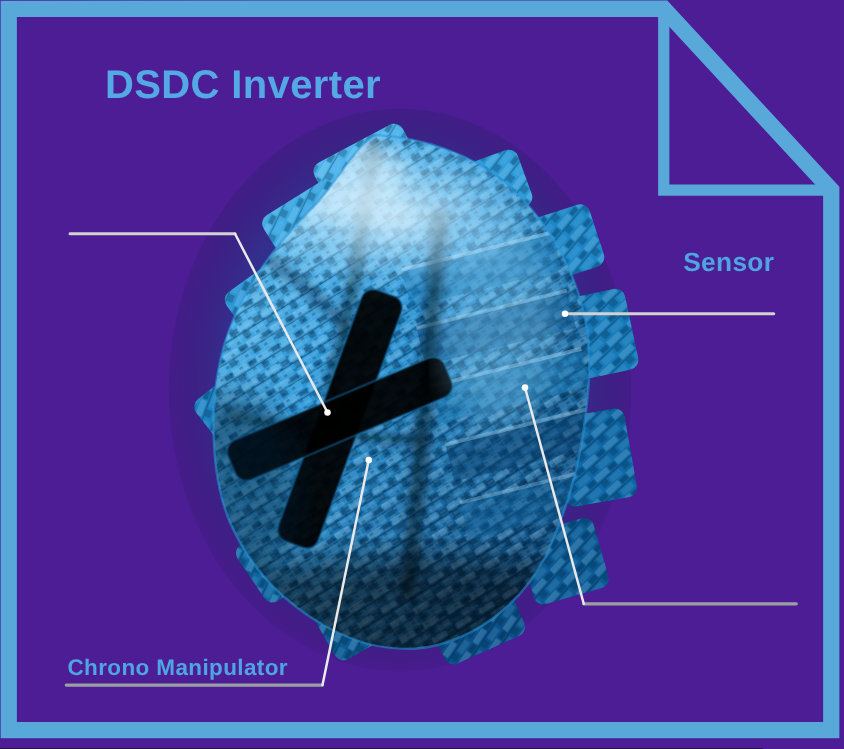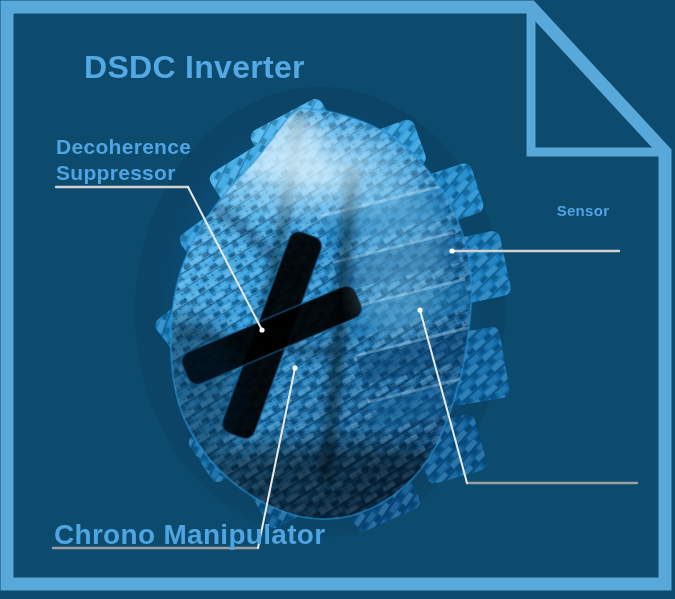--- a/index.html
+++ b/index.html
@@ -1,26 +1,26 @@
 <!DOCTYPE html>
 <html><head>
 <meta charset="utf-8">
 <style>
   html,body{margin:0;padding:0;background:#000;}
   #stage{
-    position:relative;width:675px;height:599px;background:#0c4a6e;overflow:hidden;
+    position:relative;width:675px;height:599px;background:#4c1d95;overflow:hidden;
     font-family:"Liberation Sans", sans-serif;
   }
   #stage svg{position:absolute;left:0;top:0;}
   .txt{position:absolute;font-weight:bold;color:#4fa5e1;letter-spacing:.3px;}
   #title{left:84px;top:49px;font-size:32px;line-height:37px;color:#54a8e3;}
   #lbl-deco{left:56px;top:134px;font-size:21px;line-height:26px;text-align:left;}
-  #lbl-sensor{left:505px;top:197px;width:156px;font-size:15px;line-height:27px;text-align:center;}
+  #lbl-sensor{left:505px;top:197px;width:156px;font-size:21px;line-height:27px;text-align:center;}
   #lbl-infusion{left:466px;top:455px;font-size:21px;line-height:25px;}
-  #lbl-chrono{left:54px;top:522px;font-size:28px;line-height:25px;}
+  #lbl-chrono{left:54px;top:522px;font-size:18px;line-height:25px;}
 </style>
 </head>
 <body>
 
 <div id="stage">
 
   <svg width="675" height="599" viewBox="0 0 675 599">
     <defs>
       <linearGradient id="gBody" x1="0" y1="0" x2="1" y2="1">
         <stop offset="0" stop-color="#7fd2fa"></stop>
@@ -186,24 +186,20 @@
     <g fill="#ffffff">
       <circle cx="262" cy="330" r="2.6"></circle>
       <circle cx="452" cy="251" r="2.6"></circle>
       <circle cx="420" cy="310" r="2.6"></circle>
       <circle cx="295" cy="368" r="2.6"></circle>
     </g>
   </svg>
 
   <div id="title" class="txt">DSDC Inverter</div>
 
-  <div id="lbl-deco" class="txt">
-    <div>Decoherence</div>
-    <div>Suppressor</div>
-  </div>
 
   <div id="lbl-sensor" class="txt">
     <div>Sensor</div>
   </div>
 
 
   <div id="lbl-chrono" class="txt">Chrono Manipulator</div>
 </div>
 
 </body></html>

